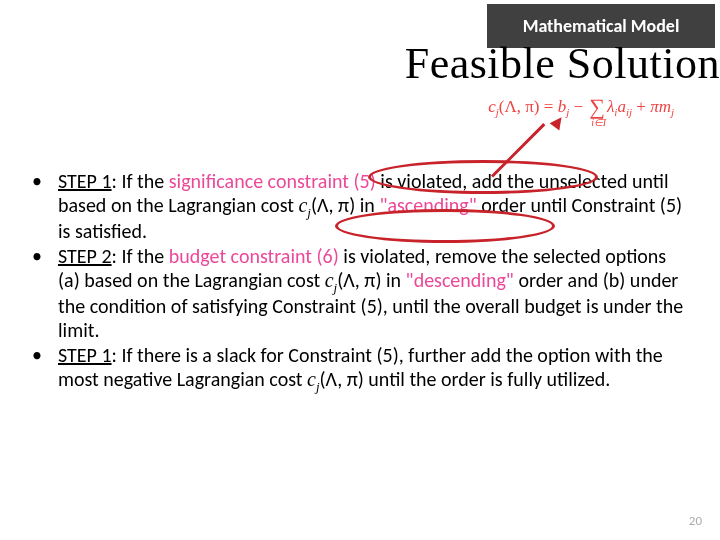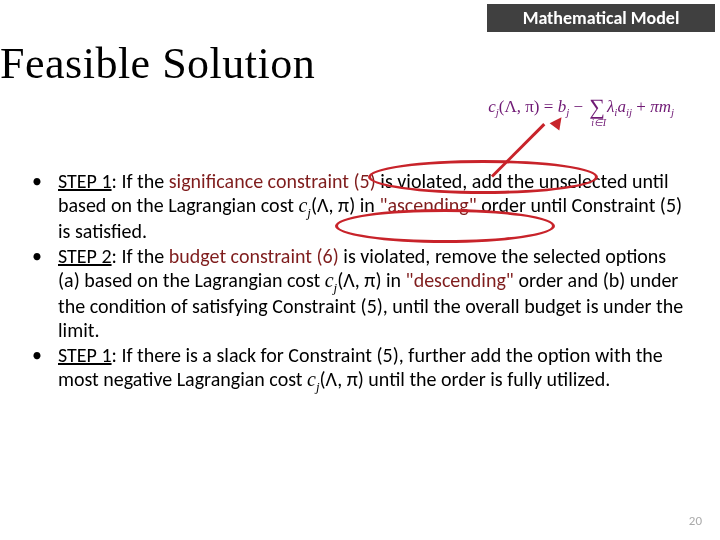--- a/index.html
+++ b/index.html
@@ -1,30 +1,30 @@
 <!DOCTYPE html>
 <html><head>
 <meta charset="utf-8">
 <style>
   * { margin: 0; padding: 0; box-sizing: border-box; }
   html, body { width: 720px; height: 540px; background: #fff; font-family: Calibri, Arial, sans-serif; overflow: hidden; position: relative; }
-  .header-label { position: absolute; top: 4px; left: 487px; width: 228px; height: 28px; background: #404040; color: #fff; display: flex; align-items: center; justify-content: center; font-size: 18px; font-weight: bold; }
-  .title { position: absolute; top: 38px; left: 0; width: 720px; text-align: left; font-family: Garamond, 'Times New Roman', serif; font-size: 44px; color: #000; letter-spacing: 0.5px; }
-  .formula { position: absolute; top: 97px; right: 46px; font-family: 'Times New Roman', serif; font-size: 17px; color: #701a75; font-style: italic; white-space: nowrap; }
+  .header-label { position: absolute; top: 4px; left: 487px; width: 228px; height: 44px; background: #404040; color: #fff; display: flex; align-items: center; justify-content: center; font-size: 18px; font-weight: bold; }
+  .title { position: absolute; top: 38px; left: 0; width: 720px; text-align: right; font-family: Garamond, 'Times New Roman', serif; font-size: 44px; color: #000; letter-spacing: 0.5px; }
+  .formula { position: absolute; top: 97px; right: 46px; font-family: 'Times New Roman', serif; font-size: 17px; color: #ef4444; font-style: italic; white-space: nowrap; }
   .formula .plain { font-style: normal; }
   .formula sub { font-size: 11px; font-style: italic; }
   .sigma-wrap { display: inline-block; position: relative; vertical-align: middle; margin: 0 2px; }
   .sigma { font-style: normal; font-size: 22px; line-height: 18px; }
   .sigma-sub { position: absolute; left: 2px; top: 19px; font-size: 10px; font-style: italic; }
   .content { position: absolute; top: 170px; left: 18px; right: 36px; font-size: 20px; color: #000; line-height: 1.19; }
   .content ul { list-style: none; }
   .content li { position: relative; padding-left: 40px; margin-bottom: 1px; }
   .content li::before { content: "•"; position: absolute; left: 14px; top: 0; font-size: 20px; }
   .u { text-decoration: underline; }
-  .em-red { color: #7f1d1d; margin-top: 23px; }
+  .em-red { color: #ec4899; margin-top: 23px; }
   .em-blue { color: #0070c0; }
   .ital { font-style: italic; font-family: 'Times New Roman', serif; }
   sub.s { font-size: 13px; }
   .pagenum { position: absolute; bottom: 12px; right: 18px; font-size: 13px; color: #aaa; }
   .annot { position: absolute; pointer-events: none; }
   .ellipse { border: 3px solid #c8232a; border-radius: 50%; }
   .arrowline { position: absolute; background: #c8232a; height: 3px; transform-origin: left center; }
   .arrowhead { position: absolute; width: 0; height: 0; border-left: 6px solid transparent; border-right: 6px solid transparent; border-bottom: 12px solid #c8232a; }
 </style>
 </head>

